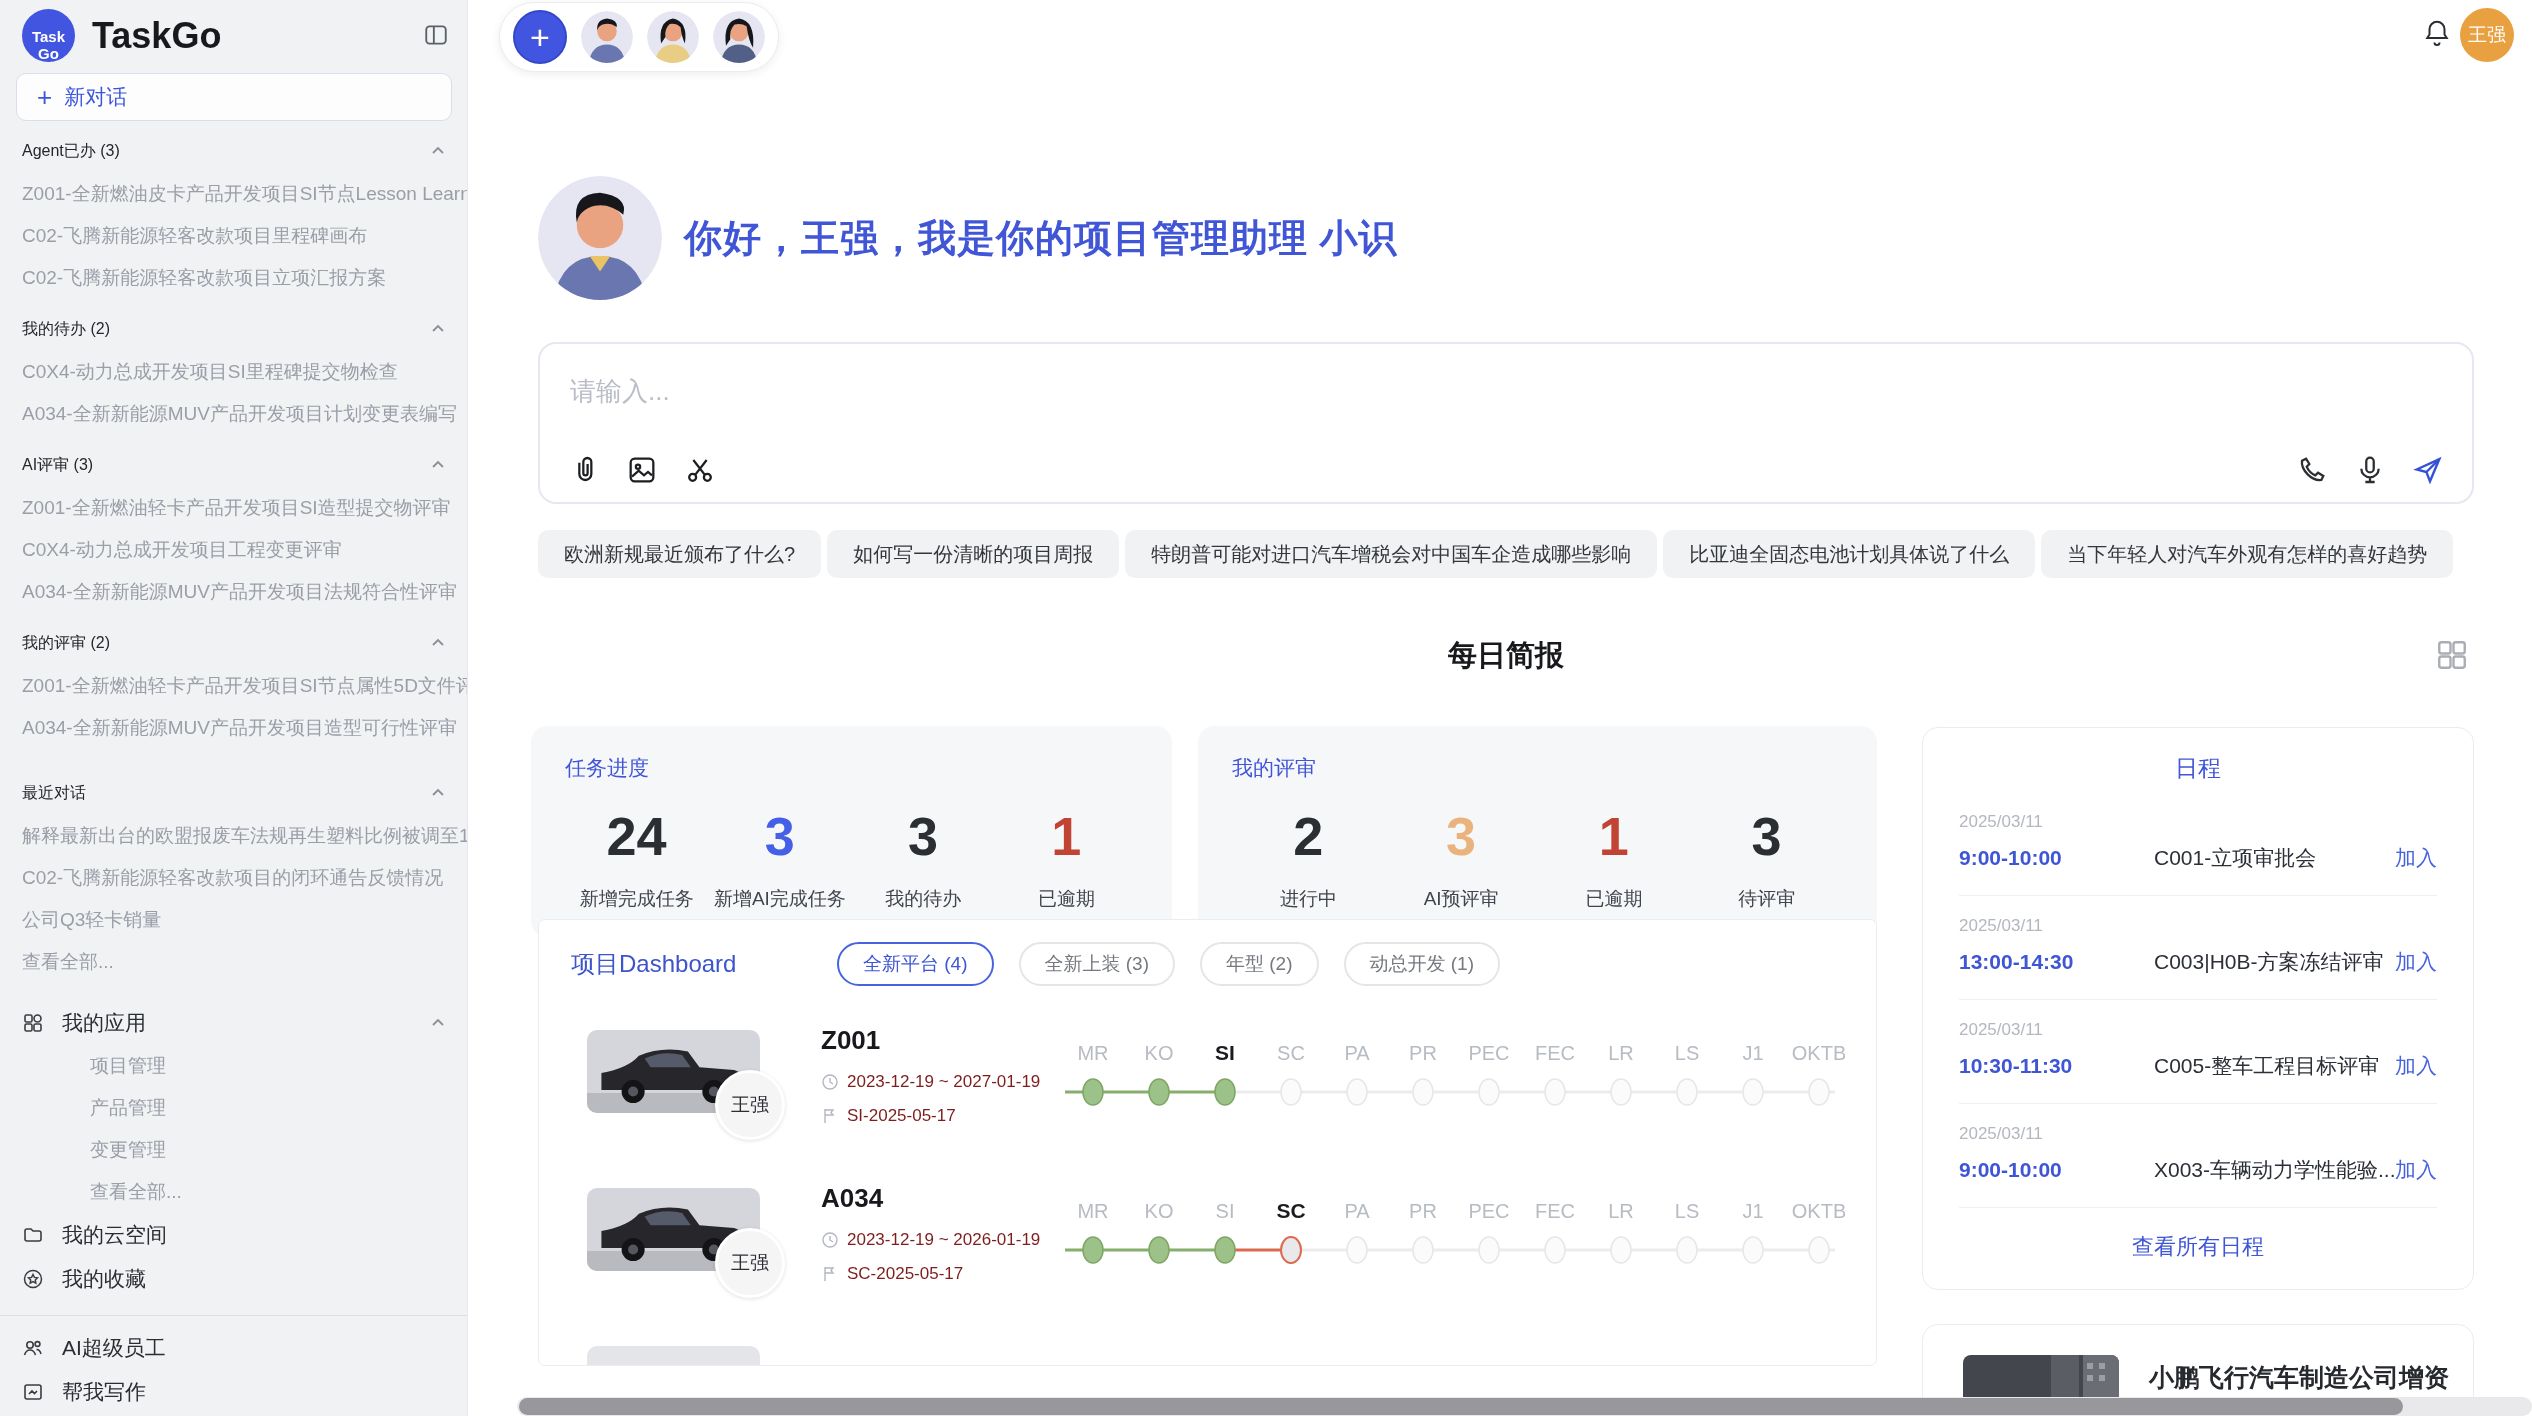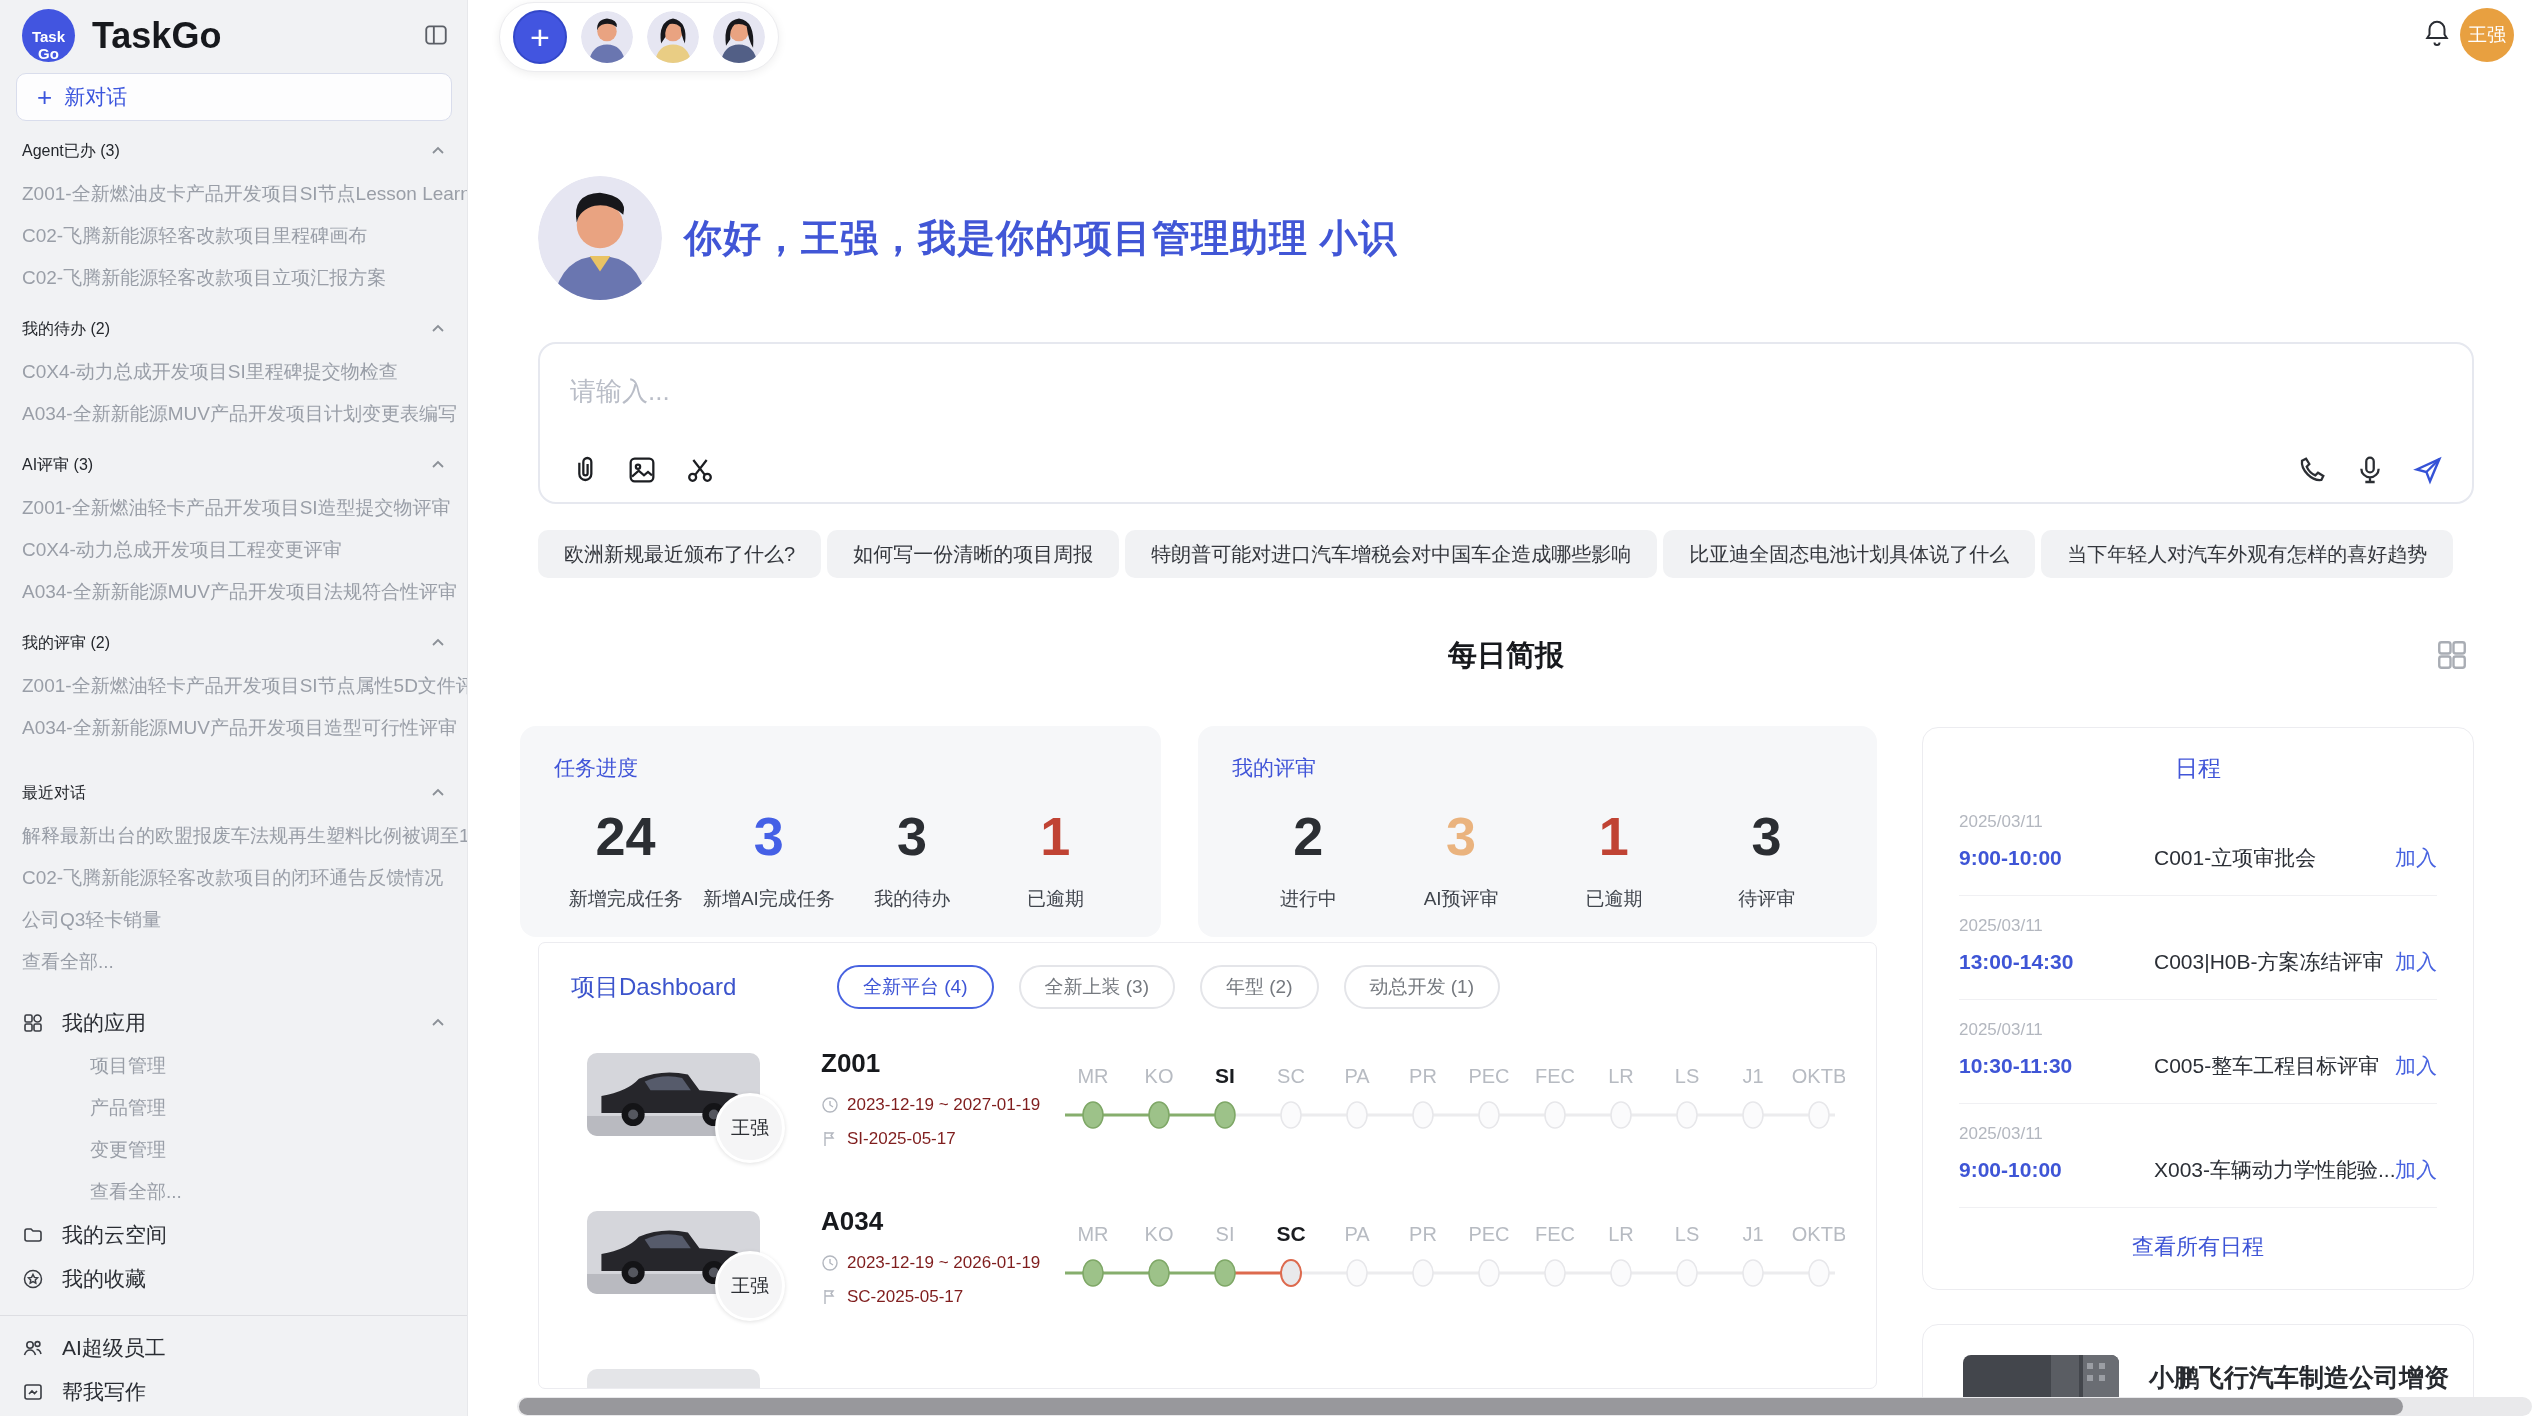--- a/index.html
+++ b/index.html
@@ -72,21 +72,21 @@
 
   .stat-card { position:absolute; top:726px; height:211px; background:#f6f7f9; border-radius:16px; padding:28px 34px; }
   .stat-card h3 { font-size:21px; color:#4155d8; font-weight:500; }
   .stat-row { display:flex; margin-top:24px; }
   .stat { flex:1; text-align:center; }
   .stat .num { font-size:54px; font-weight:600; color:#2b2e33; line-height:60px; }
   .stat .num.blue { color:#4560e6; } .stat .num.red { color:#c04334; } .stat .num.orange { color:#eab37e; }
   .stat .lbl { margin-top:20px; font-size:19px; color:#40454d; }
 
   
-  .dash { position:absolute; left:538px; top:942px; width:1339px; height:447px; background:#fff;
+  .dash { position:absolute; left:538px; top:919px; width:1339px; height:447px; background:#fff;
     border:1px solid #ececf0; border-radius:7px; overflow:hidden; }
   .dash-head { position:absolute; left:32px; top:22px; display:flex; align-items:center; gap:26px; }
   .dash-head h3 { font-size:24px; color:#3c54cc; font-weight:500; width:240px; }
   .tabs { display:flex; gap:25px; }
   .tab { height:44px; line-height:40px; padding:0 24px; border-radius:22px; border:2px solid #e4e5e9;
     font-size:19px; color:#75797f; background:#fff; cursor:pointer; white-space:nowrap; }
   .tab.active { border-color:#4863e0; color:#3e55d6; }
   .truck { position:absolute; left:48px; width:173px; height:83px; border-radius:10px; overflow:hidden; }
   .owner { position:absolute; left:176px; width:70px; height:70px; border-radius:50%; background:#f5f5f6;
     border:3px solid #fff; box-shadow:0 1px 4px rgba(0,0,0,.12); display:flex; align-items:center;
@@ -347,21 +347,21 @@
 <div class="brief-head">
   <h2>每日简报</h2>
   <svg class="brief-grid ic" viewBox="0 0 24 24" fill="none" stroke="#a9adb4" stroke-width="1.6">
     <rect x="3.5" y="3.5" width="7.5" height="7.5" rx="1.5"></rect>
       <rect x="13" y="3.5" width="7.5" height="7.5" rx="1.5"></rect>
     <rect x="3.5" y="13" width="7.5" height="7.5" rx="1.5"></rect>
       <rect x="13" y="13" width="7.5" height="7.5" rx="1.5"></rect>
   </svg>
 </div>
 
-<div class="stat-card" style="left:520px; width:641px;">
+<div class="stat-card" style="left:531px; width:641px;">
   <h3>任务进度</h3>
   <div class="stat-row">
     <div class="stat">
         <div class="num">24</div>
         <div class="lbl">新增完成任务</div>
       </div>
     <div class="stat">
         <div class="num blue">3</div>
         <div class="lbl">新增AI完成任务</div>
       </div>

